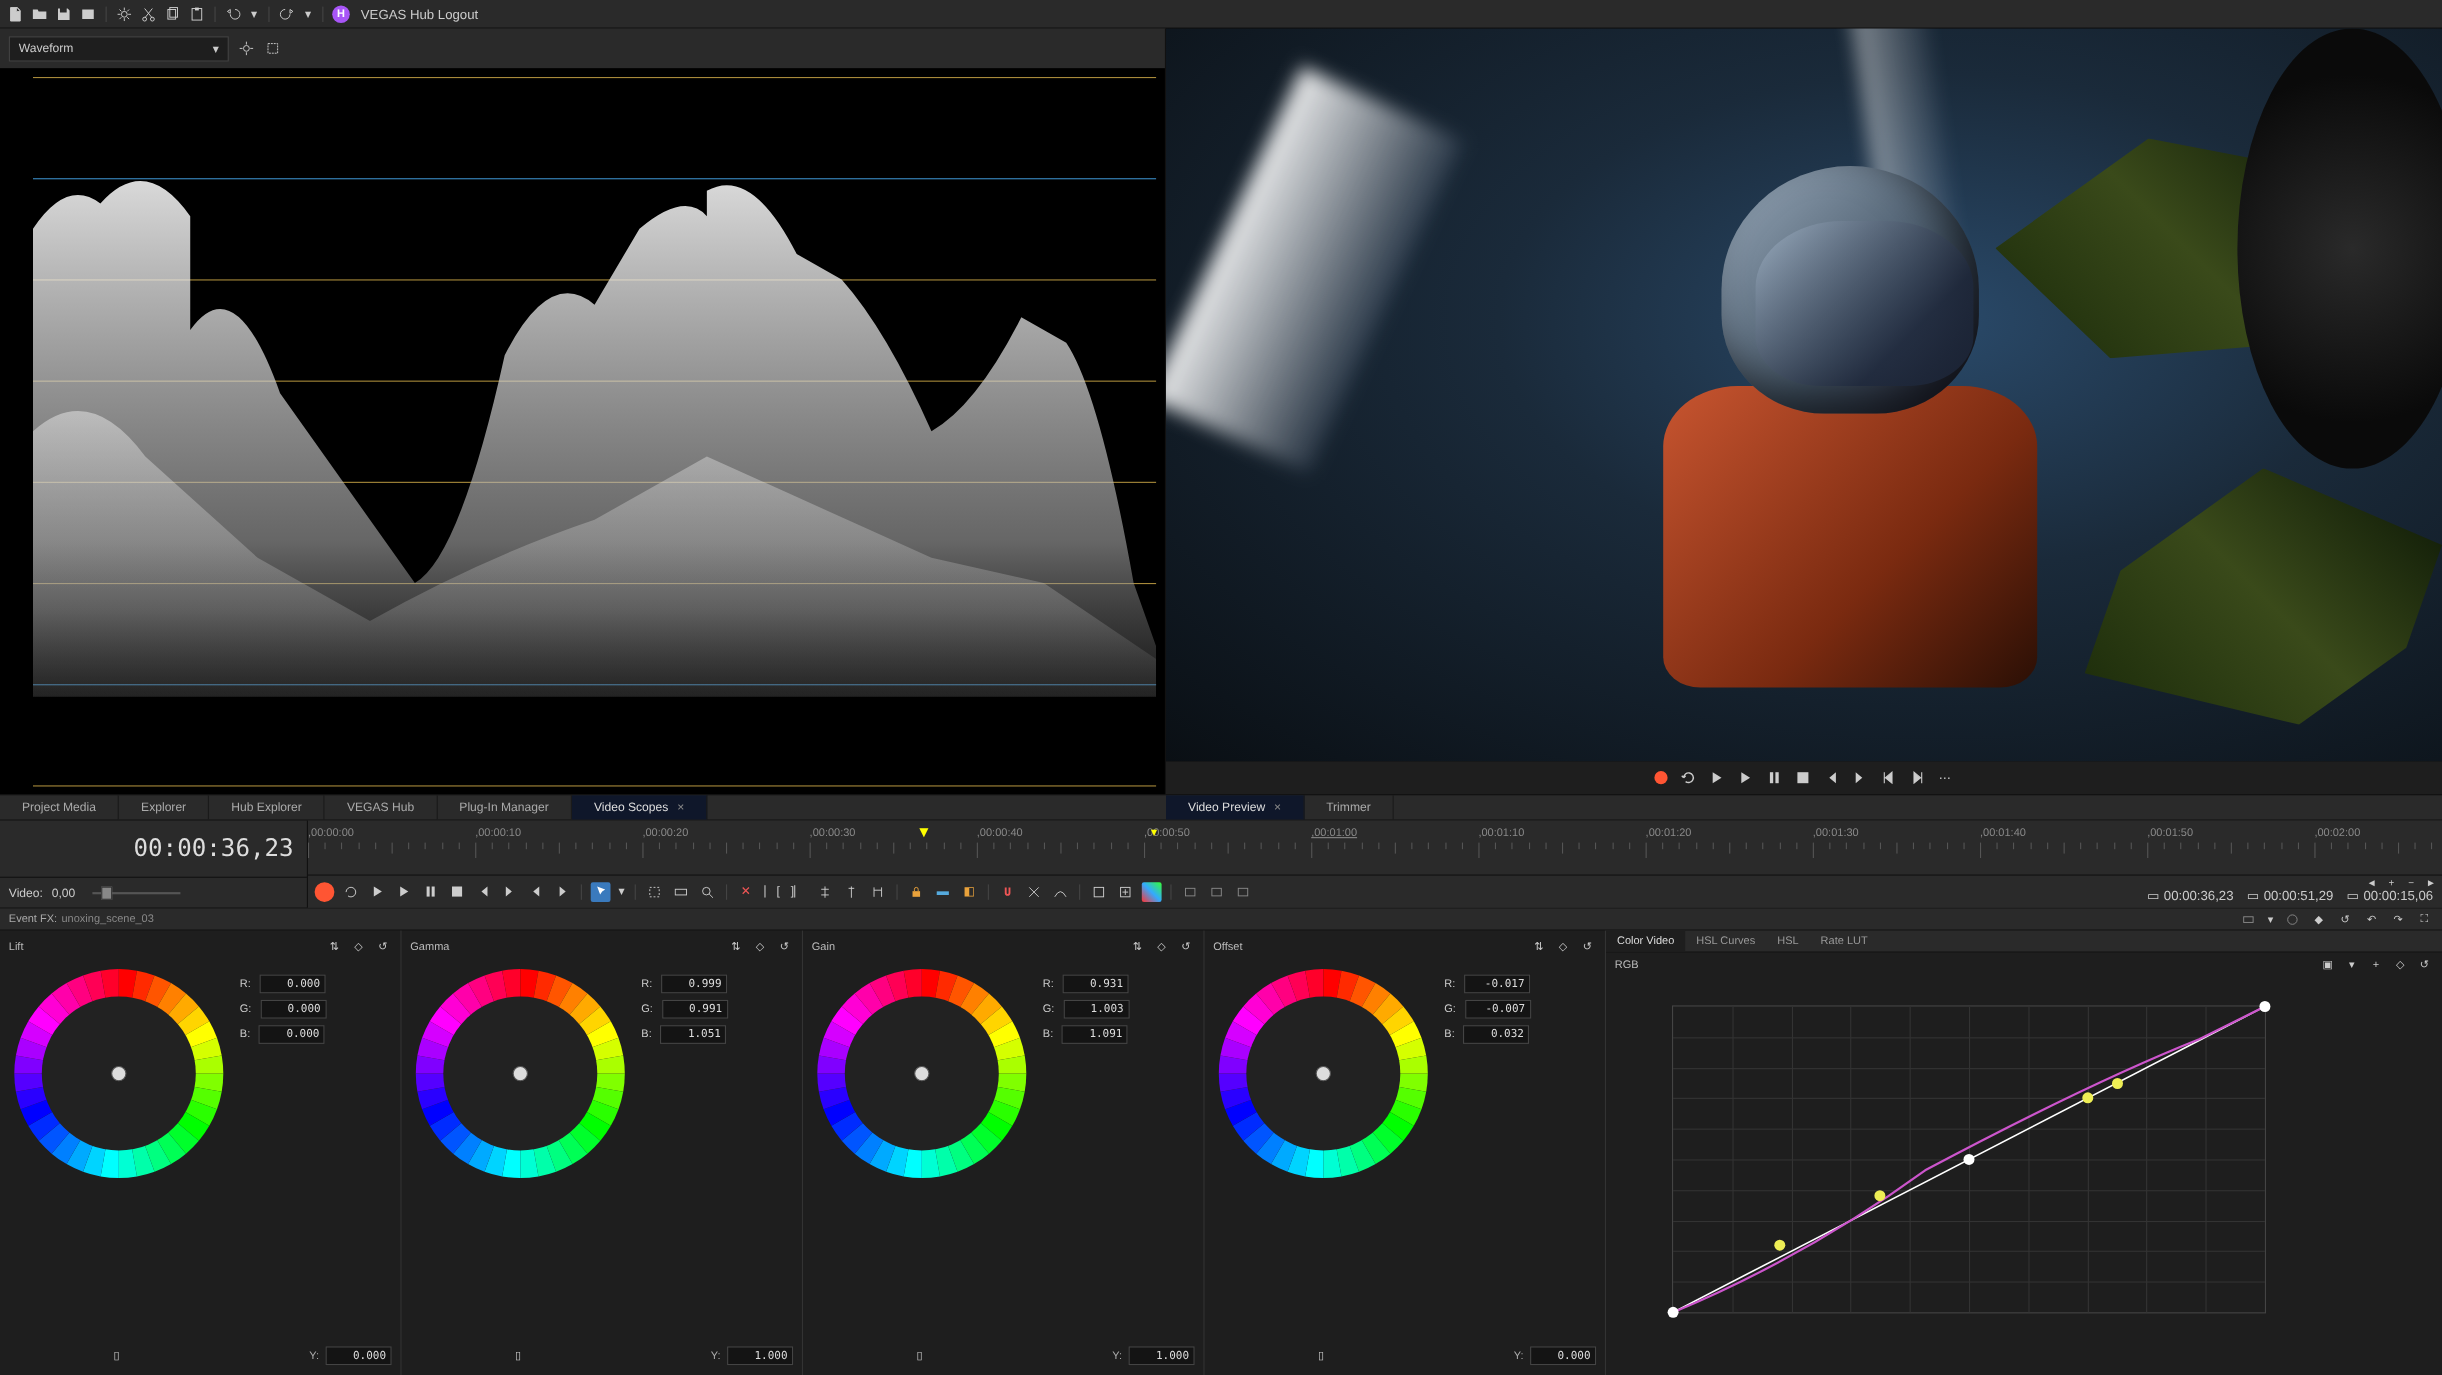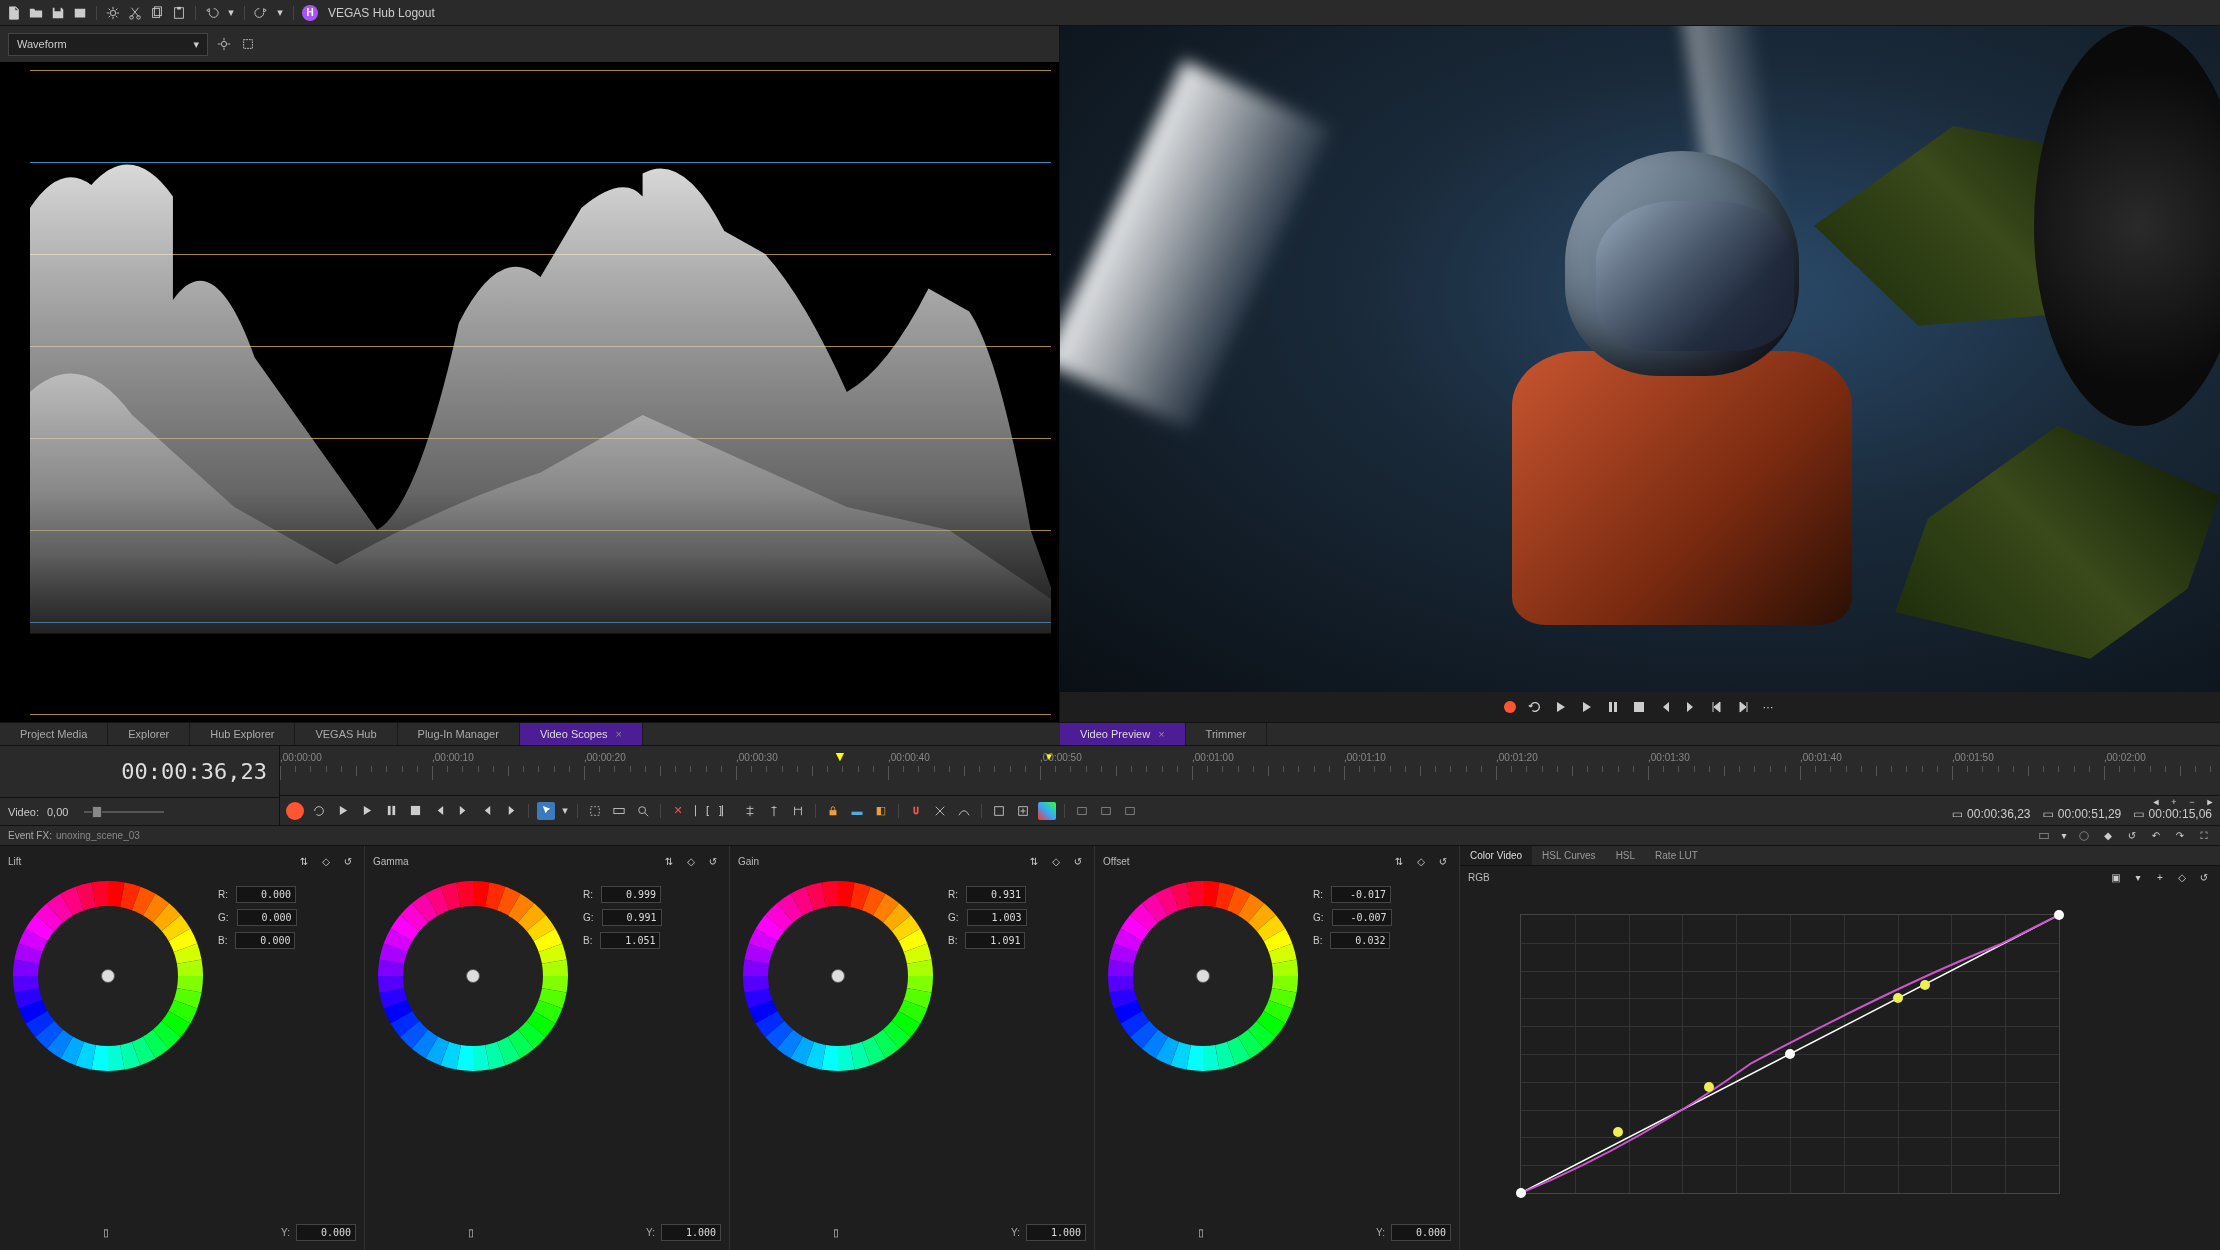--- a/index.html
+++ b/index.html
@@ -17,21 +17,21 @@
 .wf-scale{position:absolute;left:4px;top:8px;bottom:8px;width:24px;display:flex;flex-direction:column;justify-content:space-between;text-align:right;color:#a88a3a;font-size:10px}
 .wf-canvas{position:absolute;left:30px;right:8px;top:8px;bottom:8px}
 .wf-line{position:absolute;left:0;right:0;height:1px}
 .preview-panel{flex:1;background:#000;display:flex;flex-direction:column}
 .preview-video{flex:1;display:flex;align-items:center;justify-content:center;position:relative;overflow:hidden;background:radial-gradient(ellipse at 60% 40%, #2a4a6a 0%, #1a2a3a 40%, #0a0f14 100%)}
 .preview-controls{height:30px;display:flex;align-items:center;justify-content:center;gap:12px;background:#1e1e1e}
 .pc-btn{width:14px;height:14px;cursor:pointer;fill:#ccc;display:flex;align-items:center;justify-content:center}
 .rec-dot{width:12px;height:12px;border-radius:50%;background:#ff5533}
 .tabs-row{height:24px;background:#2a2a2a;display:flex;align-items:stretch;border-top:1px solid #111;border-bottom:1px solid #111}
 .tab{padding:0 20px;display:flex;align-items:center;font-size:11px;color:#aaa;cursor:pointer;border-right:1px solid #1a1a1a}
-.tab.active{background:#4c1d95;color:#ddd}
+.tab.active{background:#0f172a;color:#ddd}
 .tab-close{margin-left:8px;color:#888;cursor:pointer}
 .timeline-area{background:#2a2a2a;height:80px;display:flex;border-bottom:1px solid #111}
 .tl-left{width:280px;border-right:1px solid #111;display:flex;flex-direction:column}
 .tl-timecode{flex:1;display:flex;align-items:center;justify-content:flex-end;padding-right:12px;font-size:22px;color:#ddd;font-family:monospace}
 .tl-rate{height:28px;display:flex;align-items:center;padding:0 8px;gap:8px;border-top:1px solid #111;font-size:11px}
 .tl-ruler{flex:1;position:relative;background:#2a2a2a}
 .ruler-track{position:absolute;left:0;right:20px;top:6px;height:30px}
 .ruler-tick{position:absolute;top:0;font-size:10px;color:#888}
 .ruler-mark{position:absolute;top:14px;width:1px;height:10px;background:#555}
 .playhead{position:absolute;top:2px;color:#ff0;font-size:14px}
@@ -343,21 +343,21 @@
         <div class="ruler-mark" style="left: 39.5833%; height: 14px;"></div>
         <div class="ruler-mark" style="left: 40.375%; height: 6px;"></div>
         <div class="ruler-mark" style="left: 41.1667%; height: 6px;"></div>
         <div class="ruler-mark" style="left: 41.9583%; height: 6px;"></div>
         <div class="ruler-mark" style="left: 42.75%; height: 6px;"></div>
         <div class="ruler-mark" style="left: 43.5417%; height: 10px;"></div>
         <div class="ruler-mark" style="left: 44.3333%; height: 6px;"></div>
         <div class="ruler-mark" style="left: 45.125%; height: 6px;"></div>
         <div class="ruler-mark" style="left: 45.9167%; height: 6px;"></div>
         <div class="ruler-mark" style="left: 46.7083%; height: 6px;"></div>
-        <span class="ruler-tick" style="left: 47.5%;">,00:01:00</span>
+        <span class="ruler-tick" style="left: 47.5%; text-decoration: underline;">,00:01:00</span>
         <div class="ruler-mark" style="left: 47.5%; height: 14px;"></div>
         <div class="ruler-mark" style="left: 48.2917%; height: 6px;"></div>
         <div class="ruler-mark" style="left: 49.0833%; height: 6px;"></div>
         <div class="ruler-mark" style="left: 49.875%; height: 6px;"></div>
         <div class="ruler-mark" style="left: 50.6667%; height: 6px;"></div>
         <div class="ruler-mark" style="left: 51.4583%; height: 10px;"></div>
         <div class="ruler-mark" style="left: 52.25%; height: 6px;"></div>
         <div class="ruler-mark" style="left: 53.0417%; height: 6px;"></div>
         <div class="ruler-mark" style="left: 53.8333%; height: 6px;"></div>
         <div class="ruler-mark" style="left: 54.625%; height: 6px;"></div>

